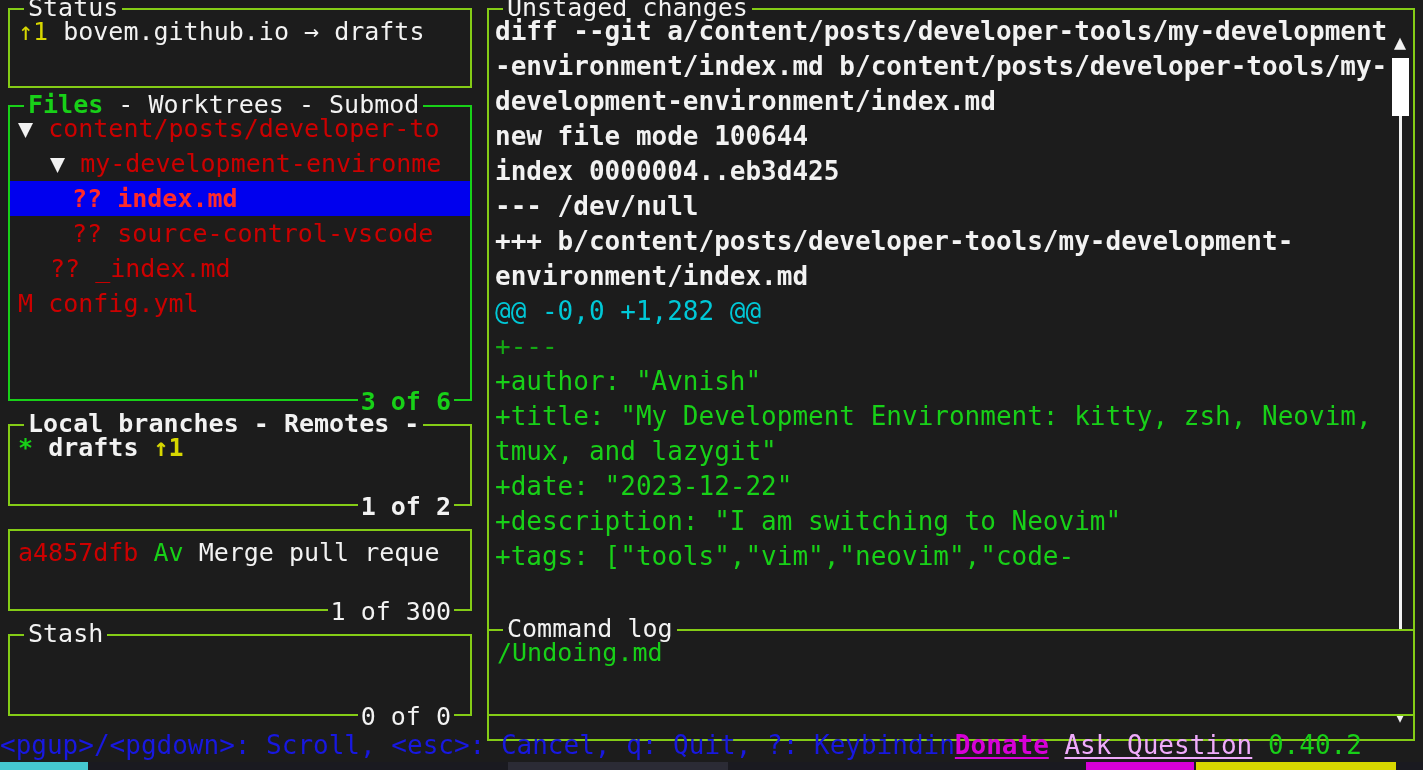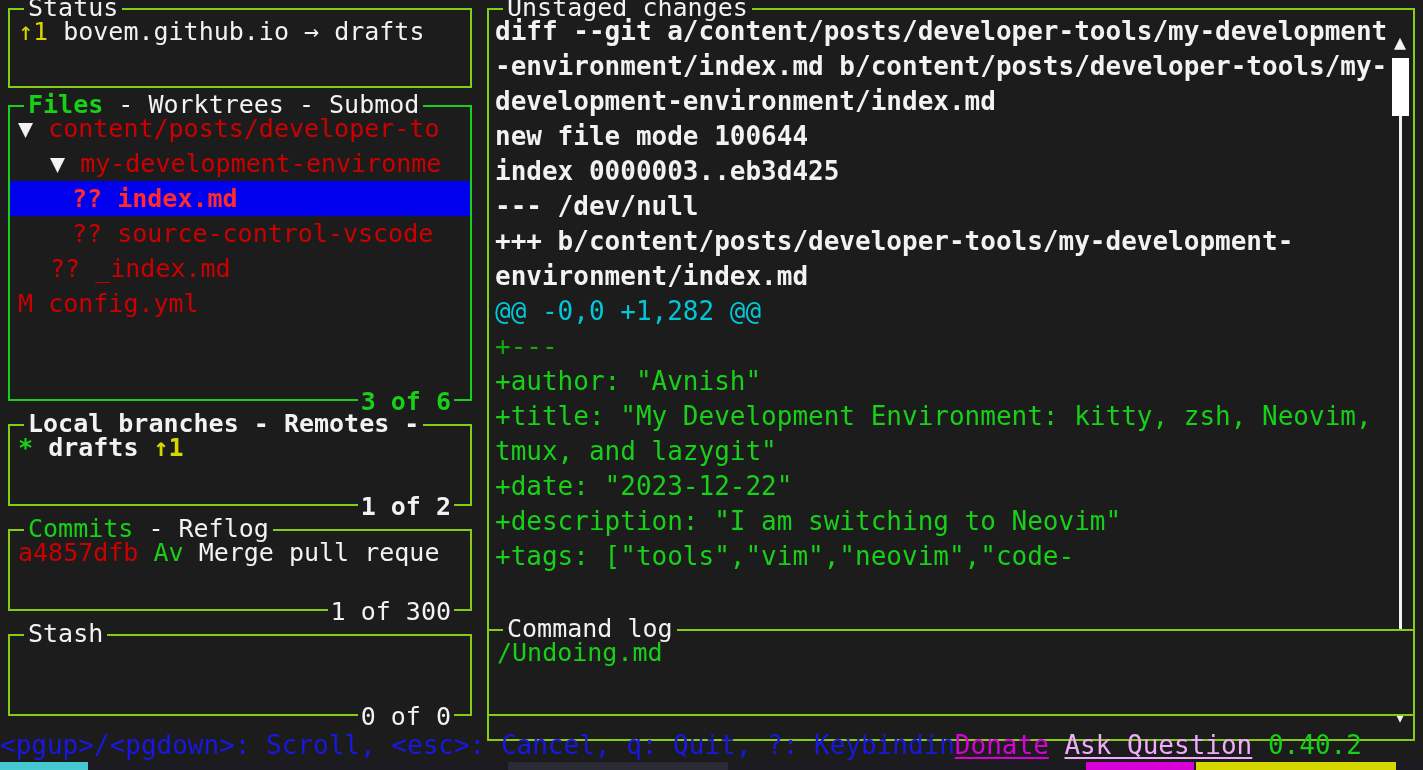--- a/index.html
+++ b/index.html
@@ -164,20 +164,21 @@
     font-size: 26px;
     line-height: 34px;
     white-space: pre;
     overflow: hidden;
   }
   #status-line .keybindings { color: #1818e0; }
   #status-line .donate {
     color: #d700d7;
     text-decoration: underline;
     text-underline-offset: 3px;
+    font-weight: bold;
   }
   #status-line .ask {
     color: #f0abfc;
     text-decoration: underline;
     text-underline-offset: 3px;
   }
   #status-line .version { color: #18d018; }
   #status-line .pad { color: #1c1c1c; }
 
   
@@ -251,23 +252,20 @@
   <div class="panel-title">
     <span class="tab-active-w c-green">Local branches</span><span class="sep"> - </span><span class="tab-inactive">Remotes</span><span class="sep"> - </span>
   </div>
   <div class="panel-body">
     <div class="row indent1"><span class="c-green">*</span><span> </span><span class="c-white">drafts</span><span> </span><span class="c-yellow">↑1</span></div>
   </div>
   <div class="panel-counter">1 of 2</div>
 </div>
 
 <div class="panel" id="commits-panel">
-  <div class="panel-title">
-    <span class="c-green">Commits</span><span class="sep"> - </span><span class="tab-inactive">Reflog</span>
-  </div>
   <div class="panel-body">
     <div class="row"><span class="c-red">a4857dfb</span><span> </span><span class="c-green">Av</span><span> </span><span class="c-white">Merge pull reque</span></div>
   </div>
   <div class="panel-counter">1 of 300</div>
 </div>
 
 <div class="panel" id="stash-panel">
   <div class="panel-title">
     <span class="tab-inactive">Stash</span>
   </div>
@@ -277,21 +275,21 @@
 
 <div class="panel" id="diff-panel">
   <div class="panel-title">
     <span class="tab-inactive">Unstaged changes</span>
   </div>
   <div class="panel-body">
     <div class="diff-line hdr">diff --git a/content/posts/developer-tools/my-development</div>
     <div class="diff-line hdr">-environment/index.md b/content/posts/developer-tools/my-</div>
     <div class="diff-line hdr">development-environment/index.md</div>
     <div class="diff-line hdr">new file mode 100644</div>
-    <div class="diff-line hdr">index 0000003..eb3d425</div>
+    <div class="diff-line hdr">index 0000004..eb3d425</div>
     <div class="diff-line hdr">--- /dev/null</div>
     <div class="diff-line hdr">+++ b/content/posts/developer-tools/my-development-</div>
     <div class="diff-line hdr">environment/index.md</div>
     <div class="diff-line hunk">@@ -0,0 +1,282 @@</div>
     <div class="diff-line add-dim">+---</div>
     <div class="diff-line add">+author: "Avnish"</div>
     <div class="diff-line add">+title: "My Development Environment: kitty, zsh, Neovim,</div>
     <div class="diff-line add">tmux, and lazygit"</div>
     <div class="diff-line add">+date: "2023-12-22"</div>
     <div class="diff-line add">+description: "I am switching to Neovim"</div>

